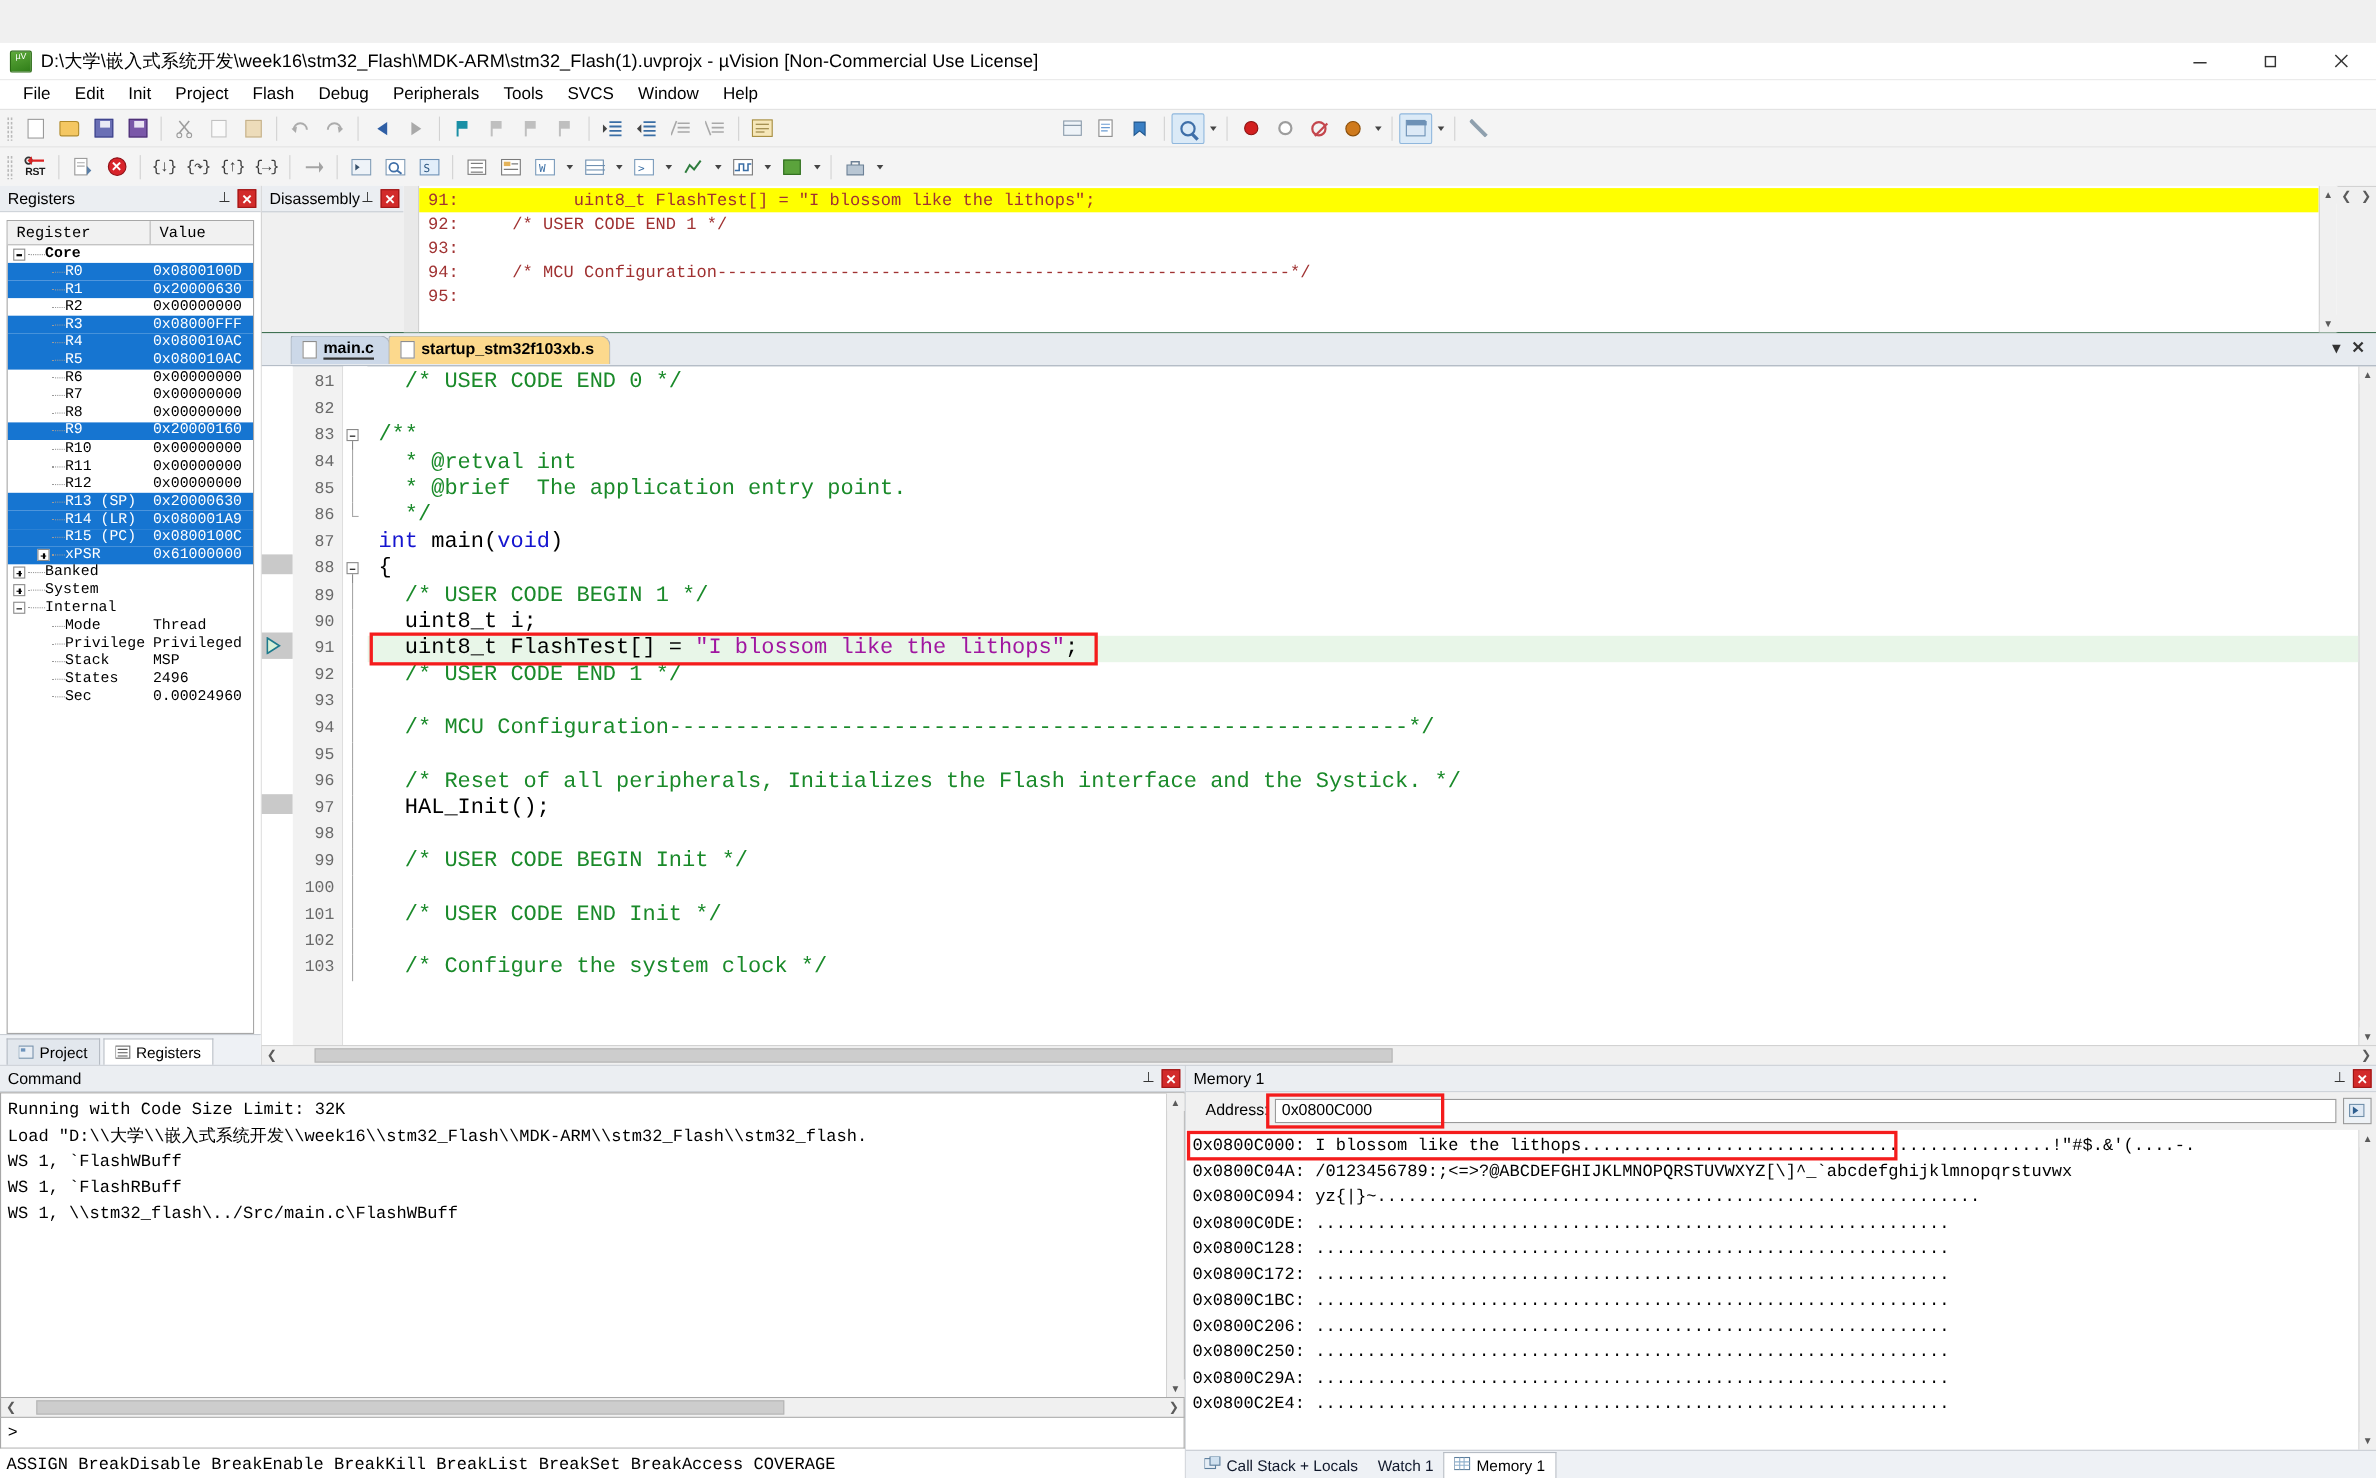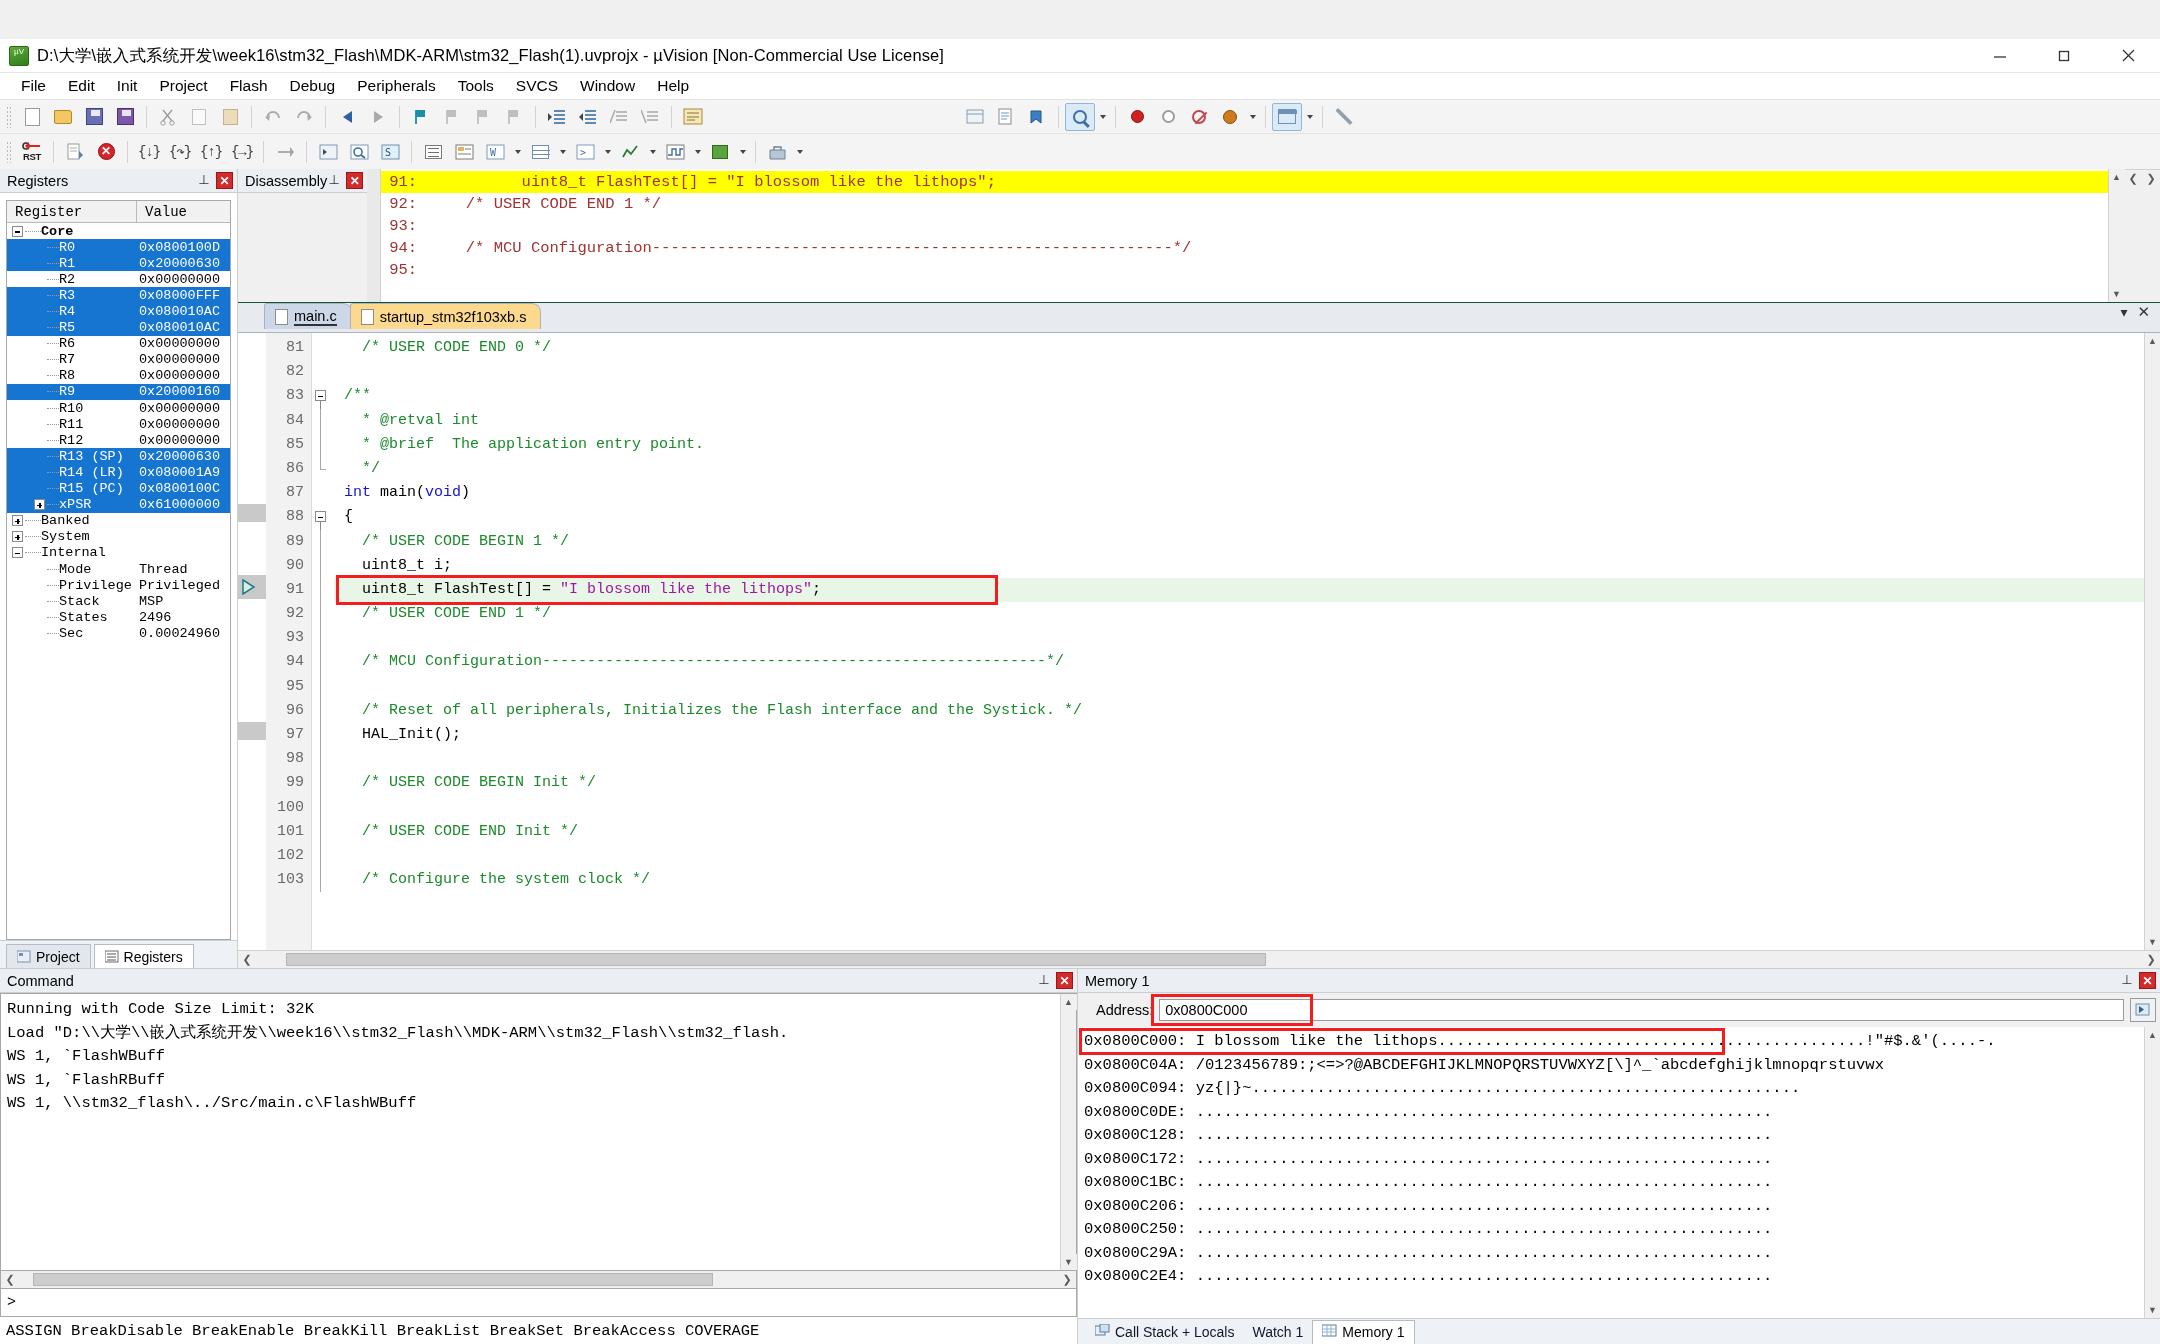--- a/index.html
+++ b/index.html
@@ -143,38 +143,38 @@
   .vscroll { width:16px; background:#f0f0f0; border-left:1px solid #d2d2d2; flex:0 0 16px;
              display:flex; flex-direction:column; align-items:center; justify-content:space-between; }
   .sarrow { width:16px;height:16px;display:flex;align-items:center;justify-content:center;
             background:#f0f0f0;color:#5a5a5a;font-size:9px; }
   .hscroll { height:18px; background:#f0f0f0; border-top:1px solid #d2d2d2; display:flex;
              align-items:center; justify-content:space-between; flex:0 0 18px; }
   .hsa { width:18px;height:18px;display:flex;align-items:center;justify-content:center;color:#5a5a5a;font-size:11px; }
 
   
   .editor { flex: 1 1 auto; display:flex; flex-direction:column; min-height:0; }
-  .edtabsrow { height:30px; background:#e7ebf0; display:flex; align-items:flex-start; flex:0 0 30px;
-               border-bottom:1px solid #a9b2bd; padding-left:26px; position:relative; }
+  .edtabsrow { height:30px; background:#e7ebf0; display:flex; align-items:center; flex:0 0 30px;
+               border-bottom:1px solid #a9b2bd; padding-left:26px; position:relative;font-weight:bold; }
   .edtab { height:26px; display:flex; align-items:center; gap:6px; padding:0 14px 0 10px;
            font-size:14.5px; border:1px solid #a9b2bd; border-bottom:none;
            border-radius:3px 9px 0 0; margin-right:-2px; }
   .edtab.on { background:#ccd8e8; color:#000; }
   .edtab.on .lbl { border-bottom:2px solid #333; }
   .edtab.off { background:#fcd98d; color:#000; }
   .edtab .fi { width:13px;height:16px;background:#fff;border:1px solid #8d8d8d; }
   .edwinbtns { margin-left:auto; display:flex; align-items:center; gap:10px; padding:0 10px 4px 0; }
   .edbody { flex:1 1 auto; background:#fff; display:flex; min-height:0; }
   .edmark { width:28px; flex:0 0 28px; background:#fff; position:relative; }
   .ednum { width:46px; flex:0 0 46px; background:#f2f2f2; border-right:1px solid #dcdcdc;
            font-family:"Liberation Mono", monospace; font-size:15px; color:#6a6a6a;
            text-align:right; padding-top:3px; }
   .ednum div { height:24.2px; line-height:24.2px; padding-right:7px; }
   .edfold { width:22px; flex:0 0 22px; background:#fff; padding-top:3px; position:relative; }
-  .edtext { flex:1 1 auto; font-family:"Liberation Mono", monospace; font-size:15px;
+  .edtext { flex:1 1 auto; font-family:"Liberation Mono", monospace; font-size:20px;
             padding-top:3px; position:relative; overflow:hidden; }
   .eline { height:24.2px; line-height:24.2px; white-space:pre; padding-left:10px; position:relative; }
   .cm { color:#1a8a2a; }
   .kw { color:#1414cf; }
   .str { color:#a016a0; }
   .pl { color:#000; }
   .eline.cur { background:#e8f6e8; }
   .redbox { position:absolute; border:3px solid #f41c1c; pointer-events:none; }
 
   

